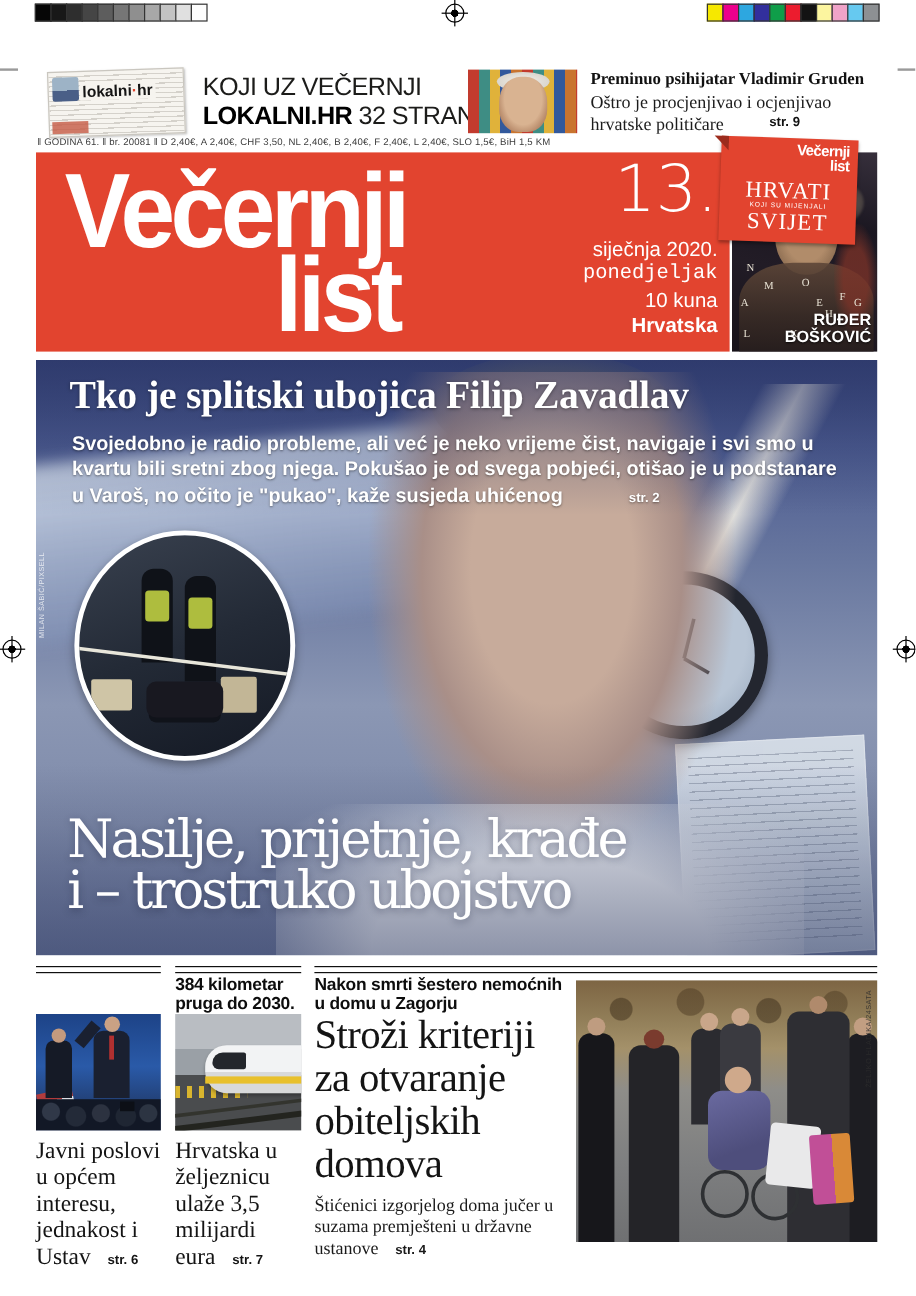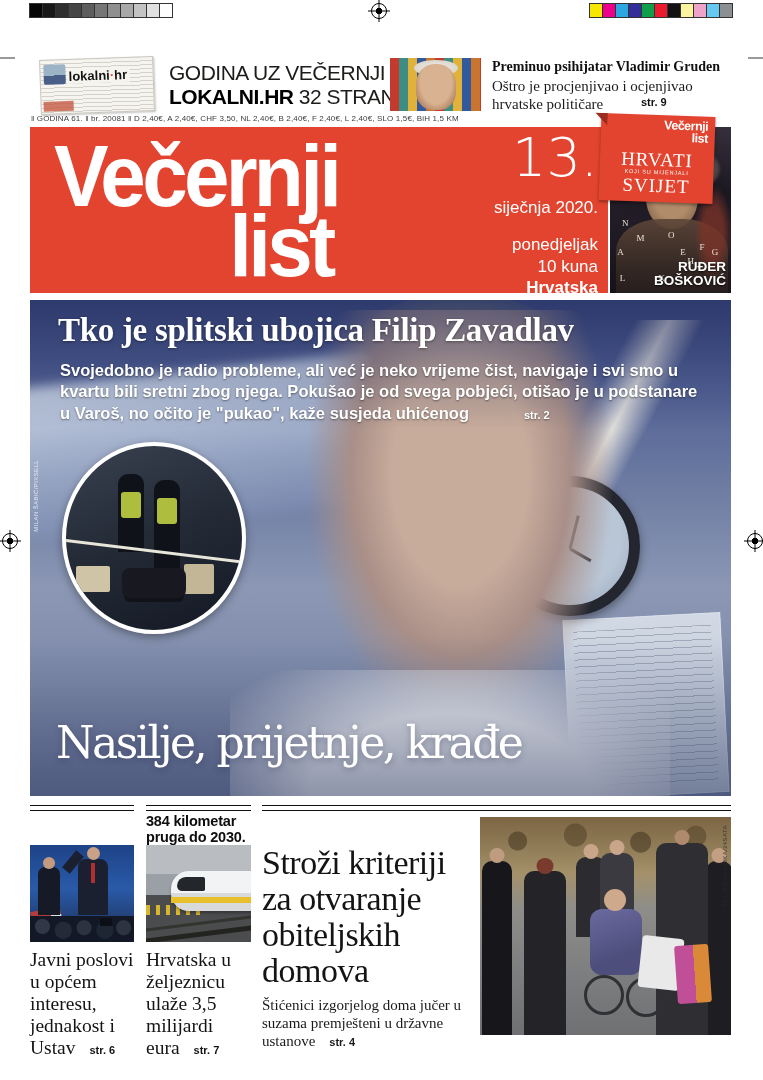--- a/index.html
+++ b/index.html
@@ -242,21 +242,21 @@
   <div class="fold-tick" style="left:0;top:57px;width:15px;"></div>
   <div class="fold-tick" style="left:748px;top:57px;width:15px;"></div>
 
   <div class="lok-thumb">
     <div class="lok-lines"></div>
     <div class="lok-photo"></div>
     <div class="lok-red"></div>
     <div class="lok-logo"><span>lokalni</span><span class="dot">·</span><span>hr</span></div>
   </div>
   <div class="promo-l-txt">
-    <div>GODINA UZ VEČERNJI</div>
+    <div>KOJI UZ VEČERNJI</div>
     <div><b>LOKALNI.HR</b><span> 32 STRANICE</span></div>
   </div>
 
   <div class="gruden-thumb">
     <div class="gruden-hair"></div>
     <div class="gruden-face"></div>
   </div>
   <div class="promo-r-title">Preminuo psihijatar Vladimir Gruden</div>
   <div class="promo-r-deck">Oštro je procjenjivao i ocjenjivao hrvatske političare</div>
   <div class="promo-r-ref">str. 9</div>
@@ -264,21 +264,21 @@
   <div class="issue-line">‖ GODINA 61. ‖ br. 20081 ‖ D 2,40€, A 2,40€, CHF 3,50, NL 2,40€, B 2,40€, F 2,40€, L 2,40€, SLO 1,5€, BiH 1,5 KM</div>
 
   <div class="masthead">
     <div class="vl-logo">
       <span class="l1">Večernji</span>
       <span class="l2">list</span>
     </div>
     <div class="mh-date">
       <div class="mh-day">13.</div>
       <div class="mh-small">siječnja 2020.</div>
-      <div class="mh-small" style="margin-top:16px;">ponedjeljak</div>
+      <div class="mh-small" style="margin-top:0;font-family:Liberation Mono, monospace;">ponedjeljak</div>
       <div class="mh-small" style="margin-top:0;">10 kuna</div>
       <div class="mh-ed">Hrvatska</div>
     </div>
   </div>
 
   <div class="bosk">
     <div class="bosk-hair"></div>
     <div class="bosk-face"></div>
     <div class="bosk-coat"></div>
     <div class="bosk-red"></div>
@@ -326,20 +326,21 @@
       <div class="cop cop2"></div>
       <div class="tape"></div>
       <div class="crate crate1"></div>
       <div class="crate crate2"></div>
       <div class="bike"></div>
     </div>
     <div class="vcredit">MILAN ŠABIĆ/PIXSELL</div>
 
     <div class="lead-headline">
       <div>Nasilje, prijetnje, krađe</div>
+      <div>i – trostruko ubojstvo</div>
     </div>
   </div>
 
   <div class="dr" style="left:30px;top:805px;width:104px;"></div>
   <div class="dr" style="left:146px;top:805px;width:105px;"></div>
   <div class="dr" style="left:262px;top:805px;width:469px;"></div>
 
   <div class="kicker" style="left:30px;top:813px;width:104px;margin-top:31px;">Milanovićeva ideja republike</div>
   <div id="ph-milanovic" class="bphoto">
     <div class="mil-flag"></div>
@@ -358,20 +359,21 @@
     <div class="tr-fence"></div>
     <div class="tr-rail2"></div>
     <div class="tr-body"></div>
     <div class="tr-stripe"></div>
     <div class="tr-rail"></div>
   </div>
   <div class="headline-s" style="left:146px;top:949px;width:108px;">
     <span>Hrvatska u željeznicu ulaže 3,5 milijardi eura</span><span class="ref">str. 7</span>
   </div>
 
+  <div class="kicker" style="left:262px;top:813px;width:215px;">Nakon smrti šestero nemoćnih u domu u Zagorju</div>
   <div class="headline-l" style="left:262px;top:845px;width:218px;">Stroži kriteriji za otvaranje obiteljskih domova</div>
   <div class="headline-m" style="left:262px;top:996px;width:215px;">
     <span>Štićenici izgorjelog doma jučer u suzama premješteni u državne ustanove</span><span class="ref">str. 4</span>
   </div>
 
   <div id="ph-home" class="bphoto">
     <div class="hp-trees"></div>
     <div class="fig fig-1"></div>
     <div class="fig fig-3"></div>
     <div class="fig fig-4"></div>

